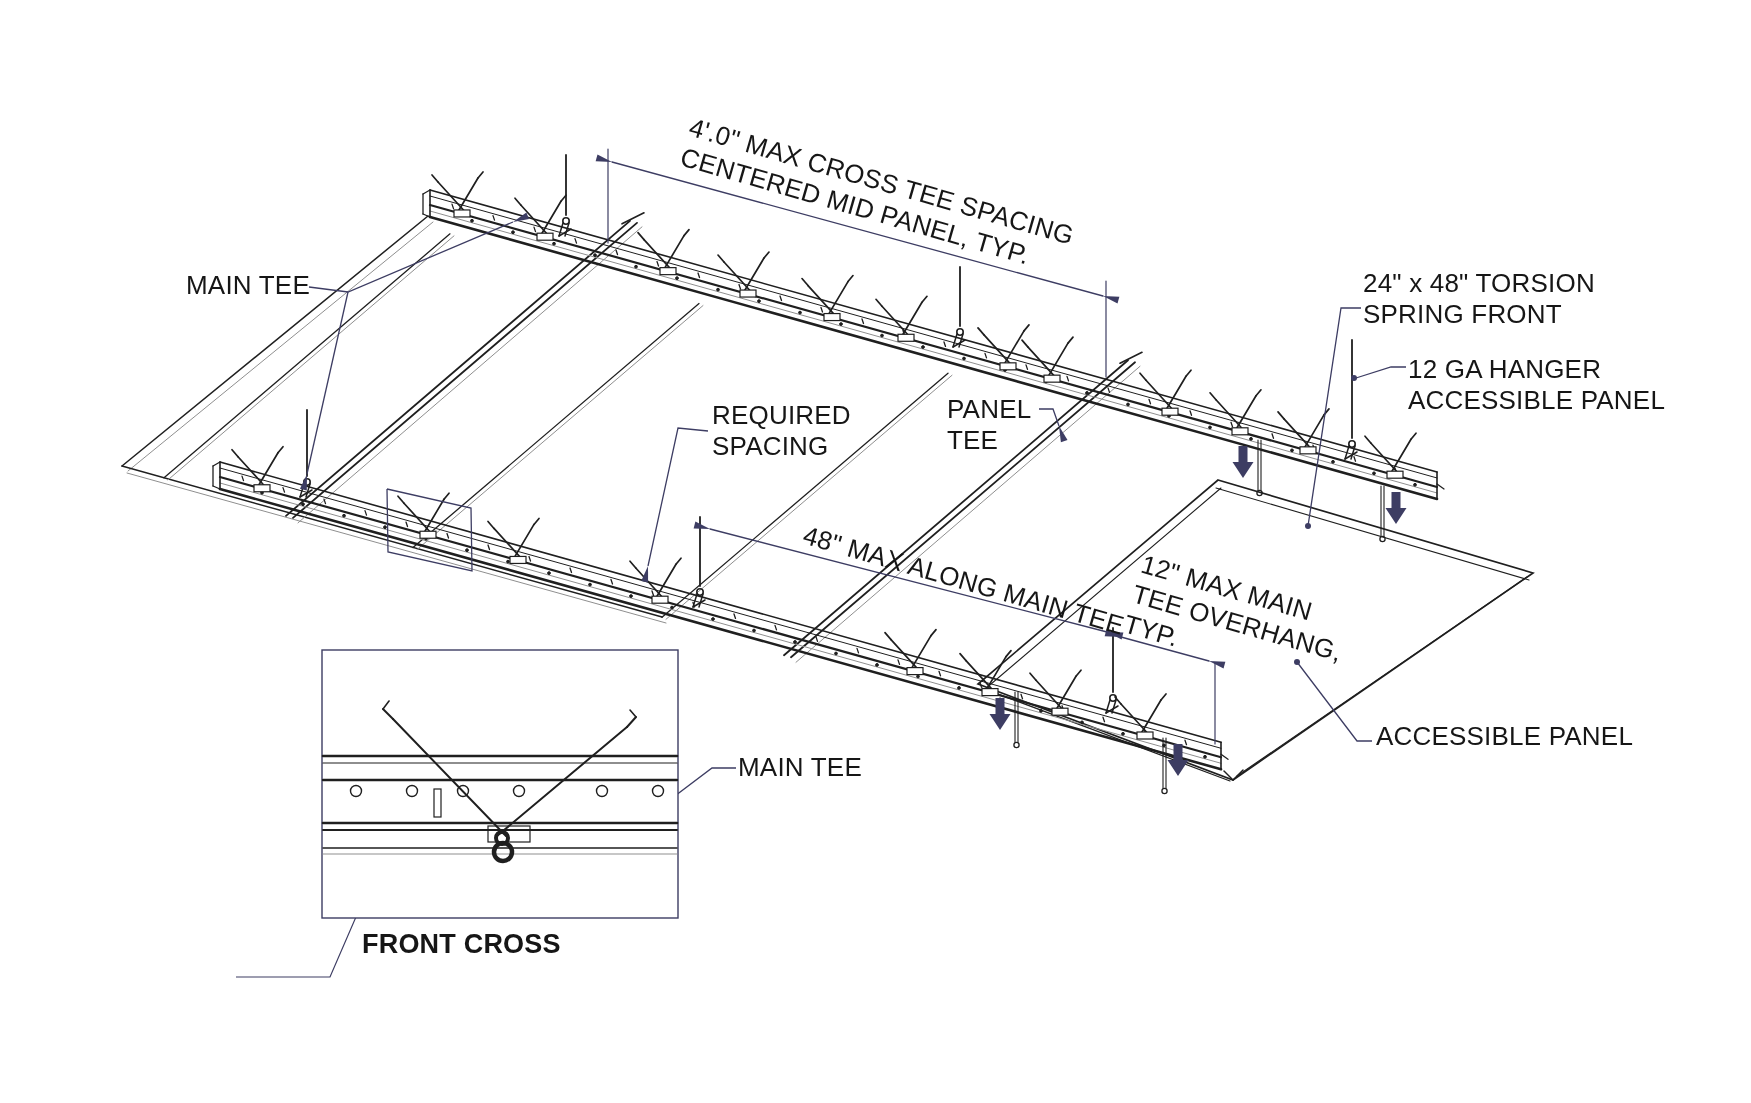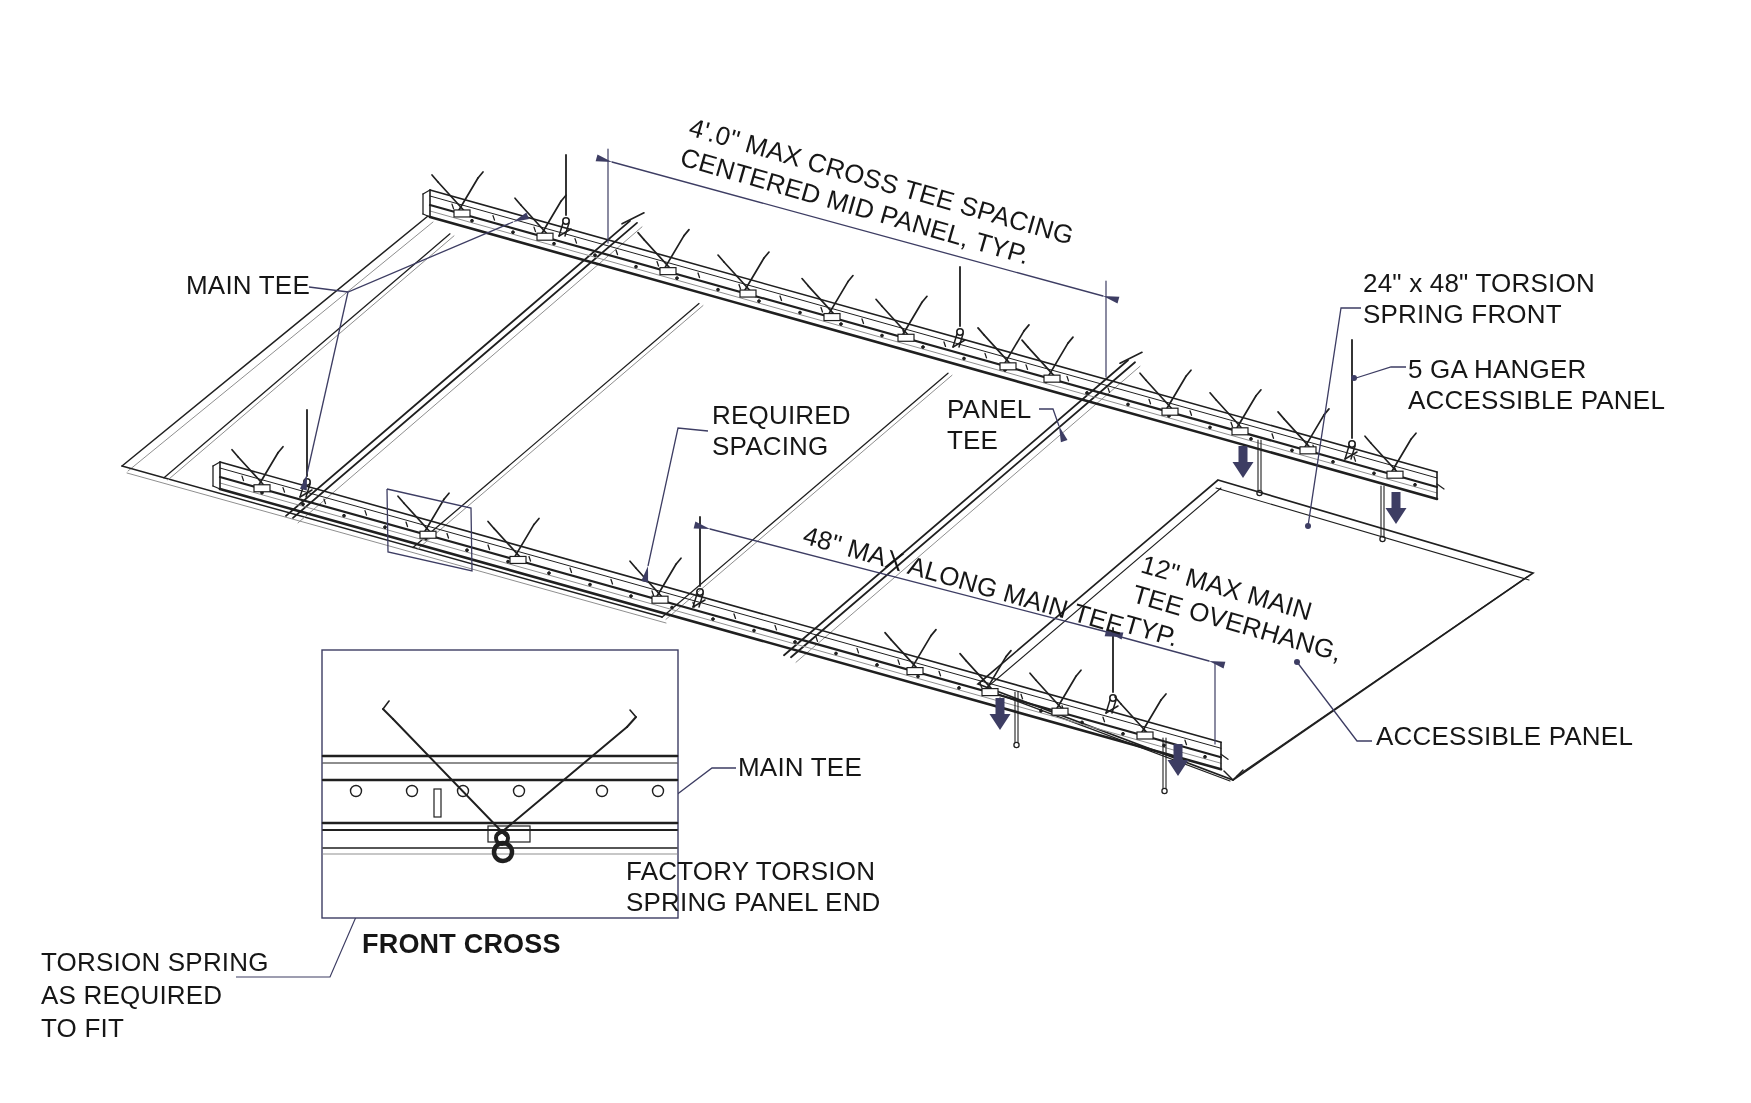--- a/index.html
+++ b/index.html
@@ -407,36 +407,27 @@
     <div>PANEL</div>
     <div>TEE</div>
   </div>
 
   <div class="lbl" style="left:1363px;top:268px;">
     <div>24" x 48" TORSION</div>
     <div>SPRING FRONT</div>
   </div>
 
   <div class="lbl" style="left:1408px;top:354px;">
-    <div>5 GA HANGER</div>
+    <div>12 GA HANGER</div>
     <div>ACCESSIBLE PANEL</div>
   </div>
 
   <div class="lbl" style="left:1376px;top:721px;">
     <div>ACCESSIBLE PANEL</div>
   </div>
 
   <div class="lbl" style="left:738px;top:752px;">MAIN TEE</div>
 
-  <div class="lbl" style="left:626px;top:856px;">
-    <div>FACTORY TORSION</div>
-    <div>SPRING PANEL END</div>
-  </div>
 
   <div class="lbl bold" style="left:362px;top:929px;">FRONT CROSS</div>
 
-  <div class="lbl" style="left:41px;top:946px;line-height:33px;">
-    <div>TORSION SPRING</div>
-    <div>AS REQUIRED</div>
-    <div>TO FIT</div>
-  </div>
 
 </div>
 
 </body></html>

